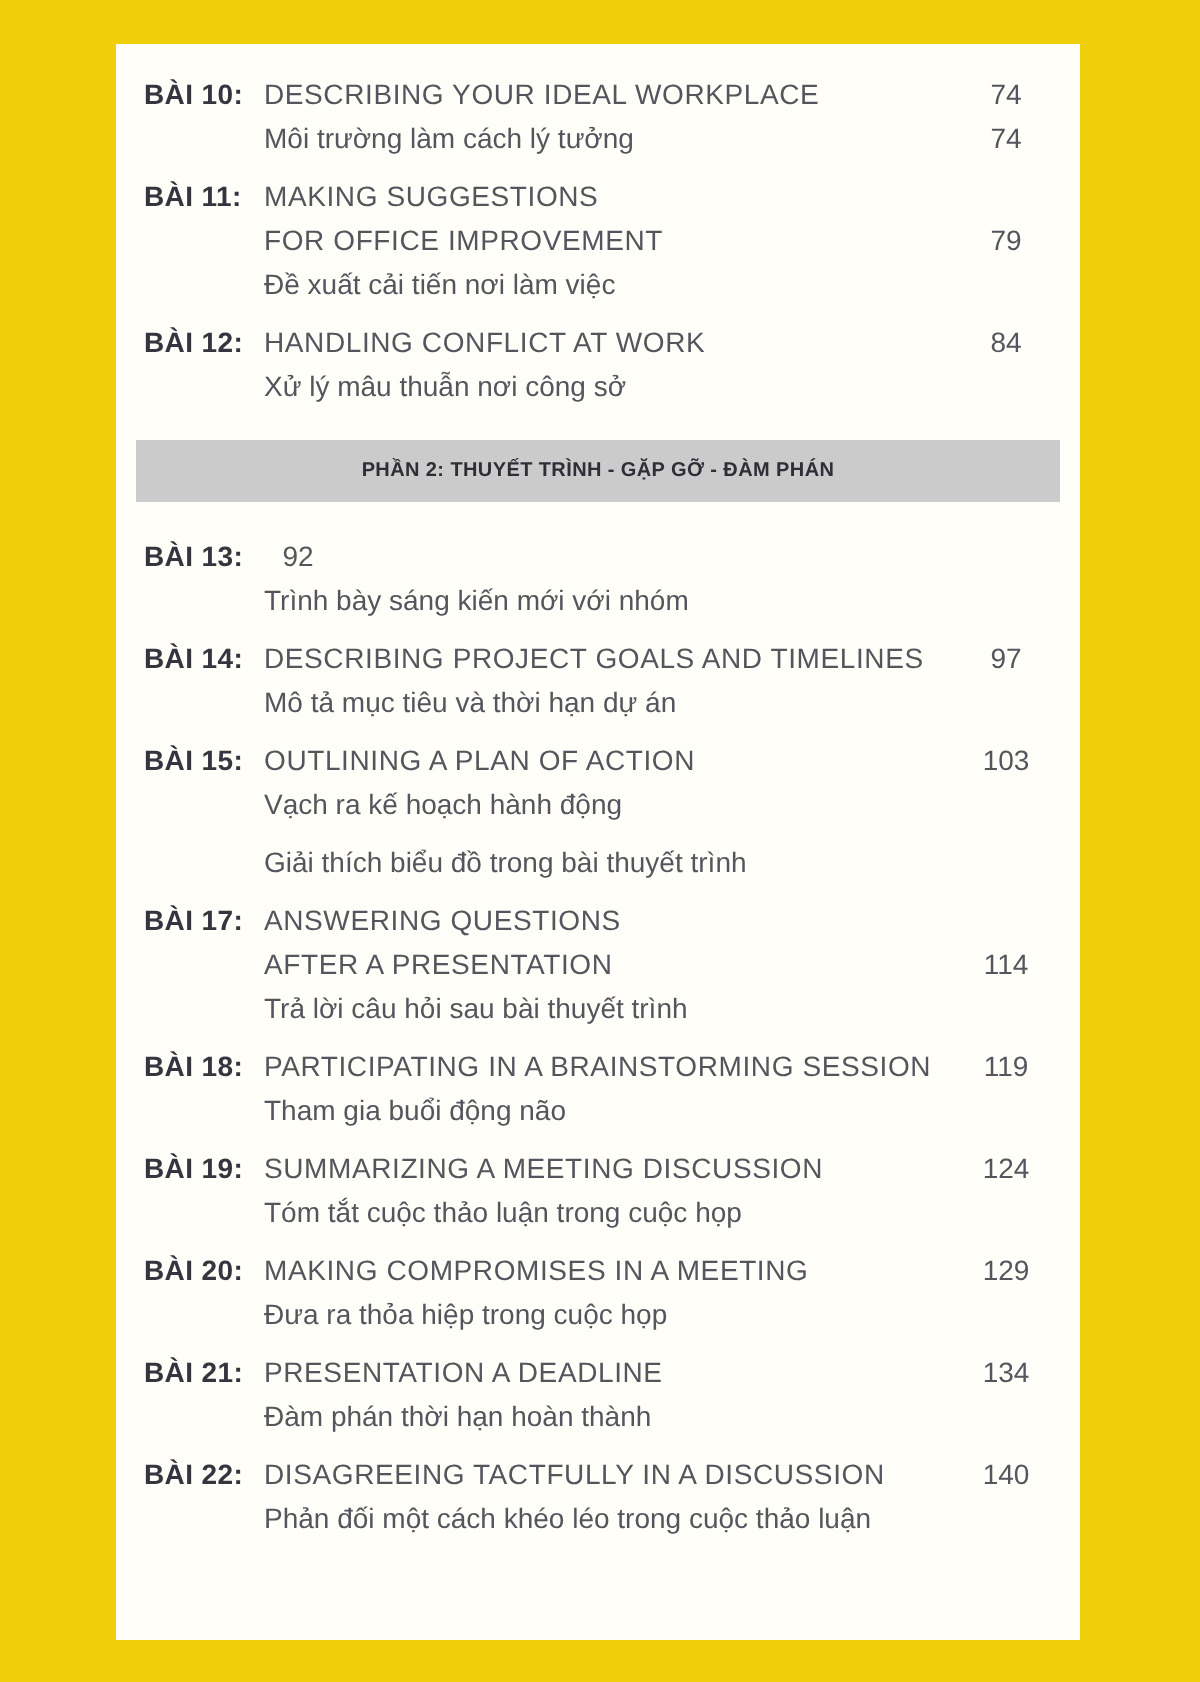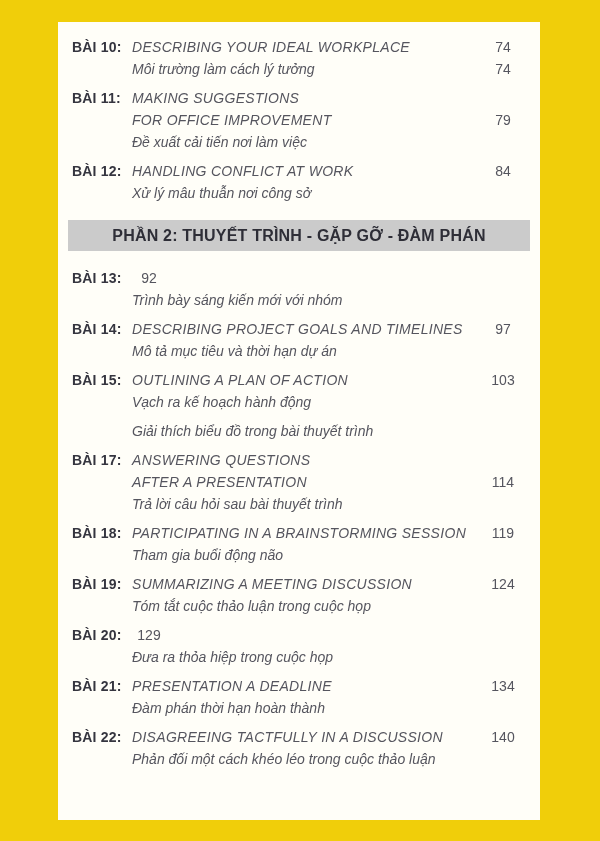--- a/index.html
+++ b/index.html
@@ -49,39 +49,38 @@
   .label {
     width: 60px;
     flex-shrink: 0;
     font-weight: bold;
     color: var(--label);
     letter-spacing: 0.2px;
   }
   .text {
     flex: 1;
     color: var(--text);
-    font-style: italic;
   }
   .text.en {
     letter-spacing: 0.3px;
   }
   .page {
     width: 34px;
     flex-shrink: 0;
     text-align: center;
     color: var(--text);
   }
   .section-bar {
     margin: 16px 10px 16px 10px;
     height: 31px;
     line-height: 31px;
     background: var(--bar-bg);
     text-align: center;
     font-weight: bold;
-    font-size: 16px;
+    font-size: 10px;
     color: var(--section-text);
     letter-spacing: 0.2px;
   }
 </style>
 </head>
 <body>
 
 <div class="canvas">
   <div class="sheet">
 
@@ -211,20 +210,21 @@
           </div>
           <div class="line">
             <span class="label"></span>
             <span class="text vi">Tóm tắt cuộc thảo luận trong cuộc họp</span>
             <span class="page"></span>
           </div>
         </div>
         <div class="entry">
           <div class="line">
             <span class="label">BÀI 20:</span>
+            <span class="text en">MAKING COMPROMISES IN A MEETING</span>
             <span class="page">129</span>
           </div>
           <div class="line">
             <span class="label"></span>
             <span class="text vi">Đưa ra thỏa hiệp trong cuộc họp</span>
             <span class="page"></span>
           </div>
         </div>
         <div class="entry">
           <div class="line">

